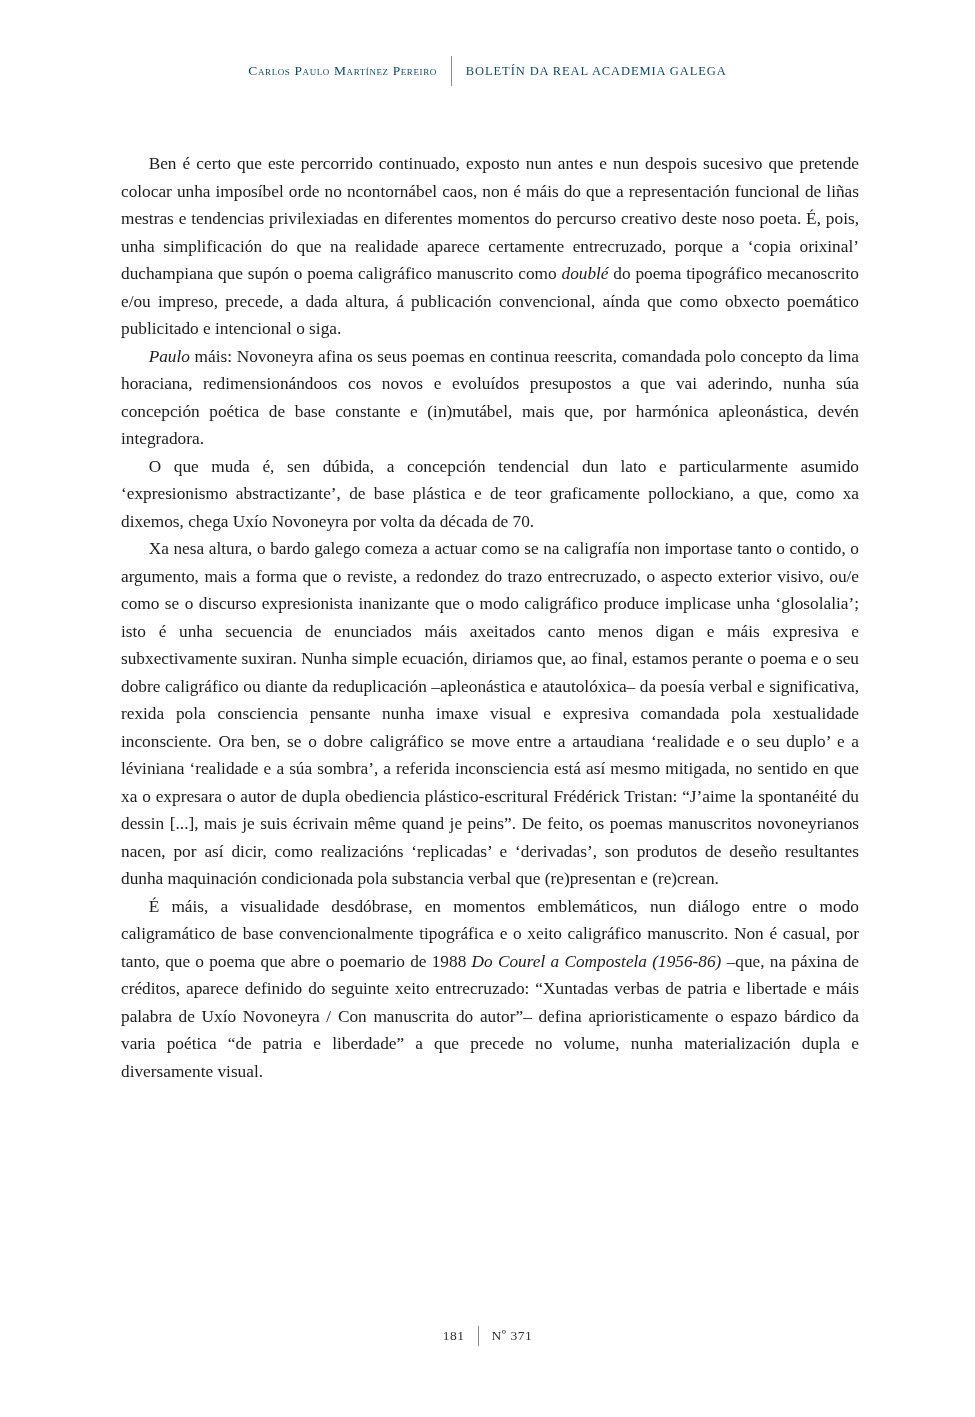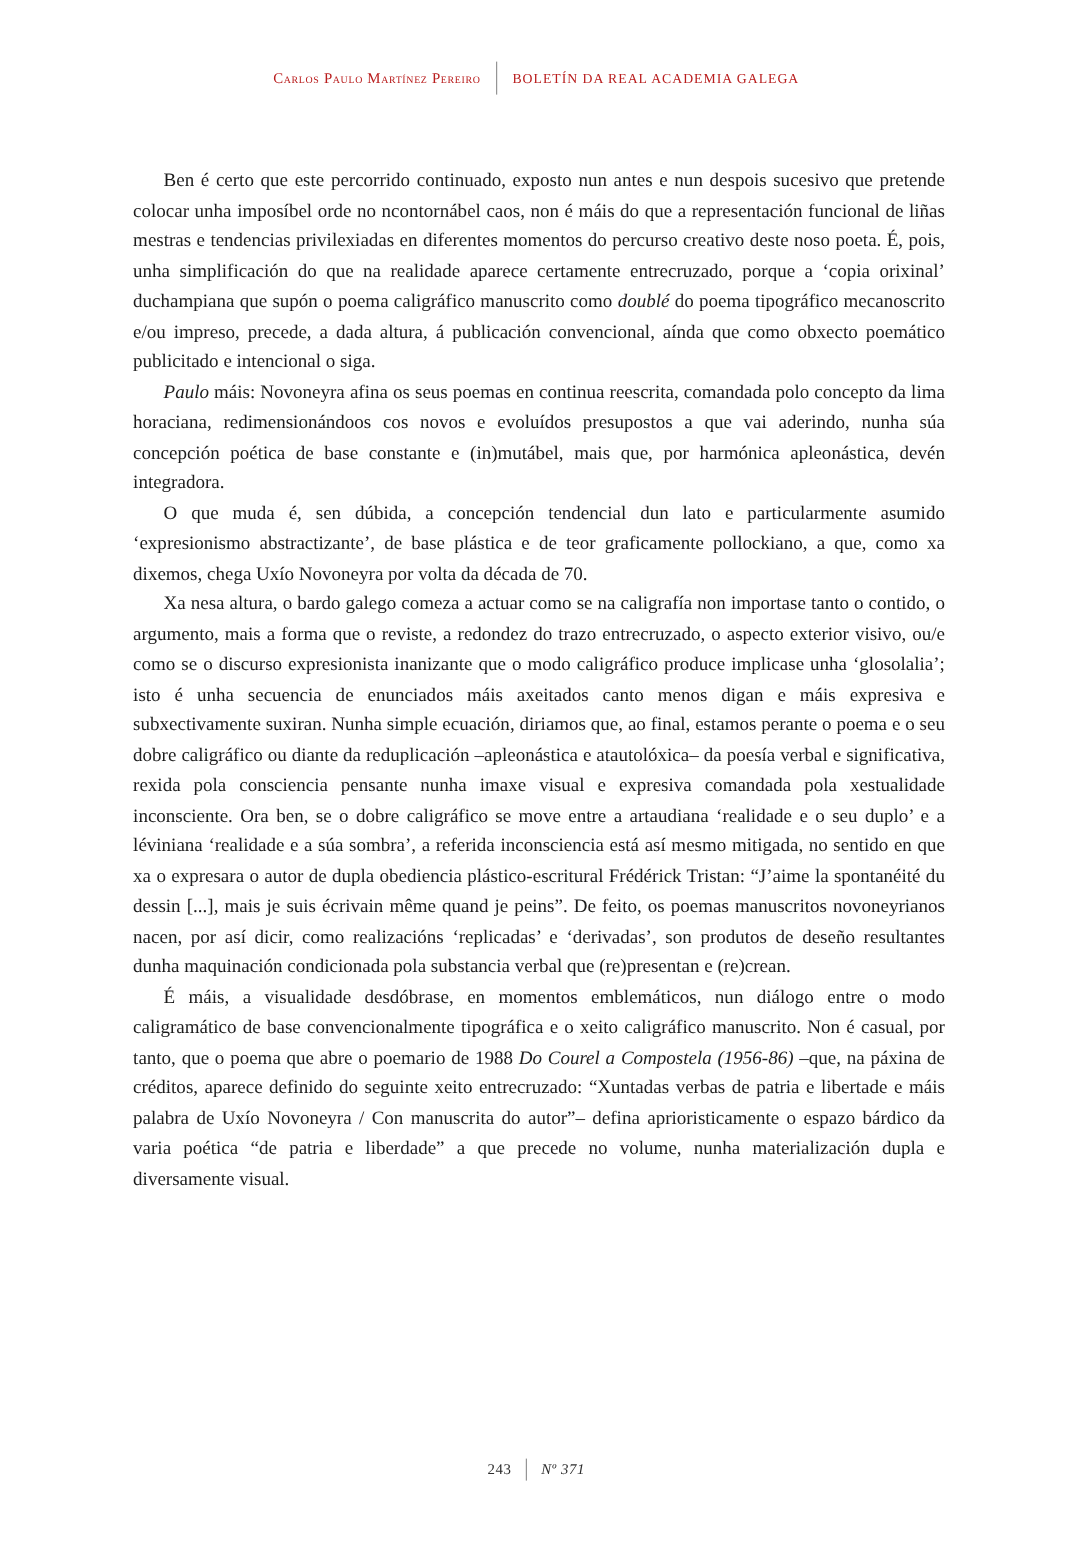--- a/index.html
+++ b/index.html
@@ -20,21 +20,21 @@
   .header {
     position: absolute;
     top: 56px;
     left: 0;
     right: 0;
     display: flex;
     justify-content: center;
     align-items: center;
     font-size: 13.5px;
     letter-spacing: 0.6px;
-    color: #b91c1c;
+    color: #0c4a6e;
   }
   .header .author {
     font-variant: small-caps;
     padding-right: 14px;
   }
   .header .journal {
     padding-left: 14px;
     text-transform: uppercase;
     font-size: 12.5px;
     letter-spacing: 0.9px;
@@ -69,21 +69,21 @@
     left: 0;
     right: 0;
     display: flex;
     justify-content: center;
     align-items: center;
     font-size: 13.5px;
     letter-spacing: 0.5px;
     color: #2e2e2e;
   }
   .footer .page-num { padding-right: 13px; }
-  .footer .issue    { padding-left: 13px; font-style: italic; }
+  .footer .issue    { padding-left: 13px; }
   .footer .vrule { height: 20px; }
 </style>
 </head>
 <body>
 
 <div class="page">
 
   <div class="header">
     <span class="author">Carlos Paulo Martínez Pereiro</span>
     <span class="vrule"></span>
@@ -92,18 +92,18 @@
 
   <div class="body-text" id="body-text">
       <p><span>Ben é certo que este percorrido continuado, exposto nun antes e nun despois sucesivo que pretende colocar unha imposíbel orde no ncontornábel caos, non é máis do que a representación funcional de liñas mestras e tendencias privilexiadas en diferentes momentos do percurso creativo deste noso poeta. É, pois, unha simplificación do que na realidade aparece certamente entrecruzado, porque a ‘copia orixinal’ duchampiana que supón o poema caligráfico manuscrito como </span><em>doublé</em><span> do poema tipográfico mecanoscrito e/ou impreso, precede, a dada altura, á publicación convencional, aínda que como obxecto poemático publicitado e intencional o siga.</span></p>
       <p><em>Paulo</em><span> máis: Novoneyra afina os seus poemas en continua reescrita, comandada polo concepto da lima horaciana, redimensionándoos cos novos e evoluídos presupostos a que vai aderindo, nunha súa concepción poética de base constante e (in)mutábel, mais que, por harmónica apleonástica, devén integradora.</span></p>
       <p><span>O que muda é, sen dúbida, a concepción tendencial dun lato e particularmente asumido ‘expresionismo abstractizante’, de base plástica e de teor graficamente pollockiano, a que, como xa dixemos, chega Uxío Novoneyra por volta da década de 70.</span></p>
       <p><span>Xa nesa altura, o bardo galego comeza a actuar como se na caligrafía non importase tanto o contido, o argumento, mais a forma que o reviste, a redondez do trazo entrecruzado, o aspecto exterior visivo, ou/e como se o discurso expresionista inanizante que o modo caligráfico produce implicase unha ‘glosolalia’; isto é unha secuencia de enunciados máis axeitados canto menos digan e máis expresiva e subxectivamente suxiran. Nunha simple ecuación, diriamos que, ao final, estamos perante o poema e o seu dobre caligráfico ou diante da reduplicación –apleonástica e atautolóxica– da poesía verbal e significativa, rexida pola consciencia pensante nunha imaxe visual e expresiva comandada pola xestualidade inconsciente. Ora ben, se o dobre caligráfico se move entre a artaudiana ‘realidade e o seu duplo’ e a léviniana ‘realidade e a súa sombra’, a referida inconsciencia está así mesmo mitigada, no sentido en que xa o expresara o autor de dupla obediencia plástico-escritural Frédérick Tristan: “J’aime la spontanéité du dessin [...], mais je suis écrivain même quand je peins”. De feito, os poemas manuscritos novoneyrianos nacen, por así dicir, como realizacións ‘replicadas’ e ‘derivadas’, son produtos de deseño resultantes dunha maquinación condicionada pola substancia verbal que (re)presentan e (re)crean.</span></p>
       <p><span>É máis, a visualidade desdóbrase, en momentos emblemáticos, nun diálogo entre o modo caligramático de base convencionalmente tipográfica e o xeito caligráfico manuscrito. Non é casual, por tanto, que o poema que abre o poemario de 1988 </span><em>Do Courel a Compostela (1956-86)</em><span> –que, na páxina de créditos, aparece definido do seguinte xeito entrecruzado: “Xuntadas verbas de patria e libertade e máis palabra de Uxío Novoneyra / Con manuscrita do autor”– defina aprioristicamente o espazo bárdico da varia poética “de patria e liberdade” a que precede no volume, nunha materialización dupla e diversamente visual.</span></p>
     </div>
 
   <div class="footer">
-    <span class="page-num">243</span>
+    <span class="page-num">181</span>
     <span class="vrule"></span>
     <span class="issue">Nº 371</span>
   </div>
 
 </div>
 
 </body></html>

